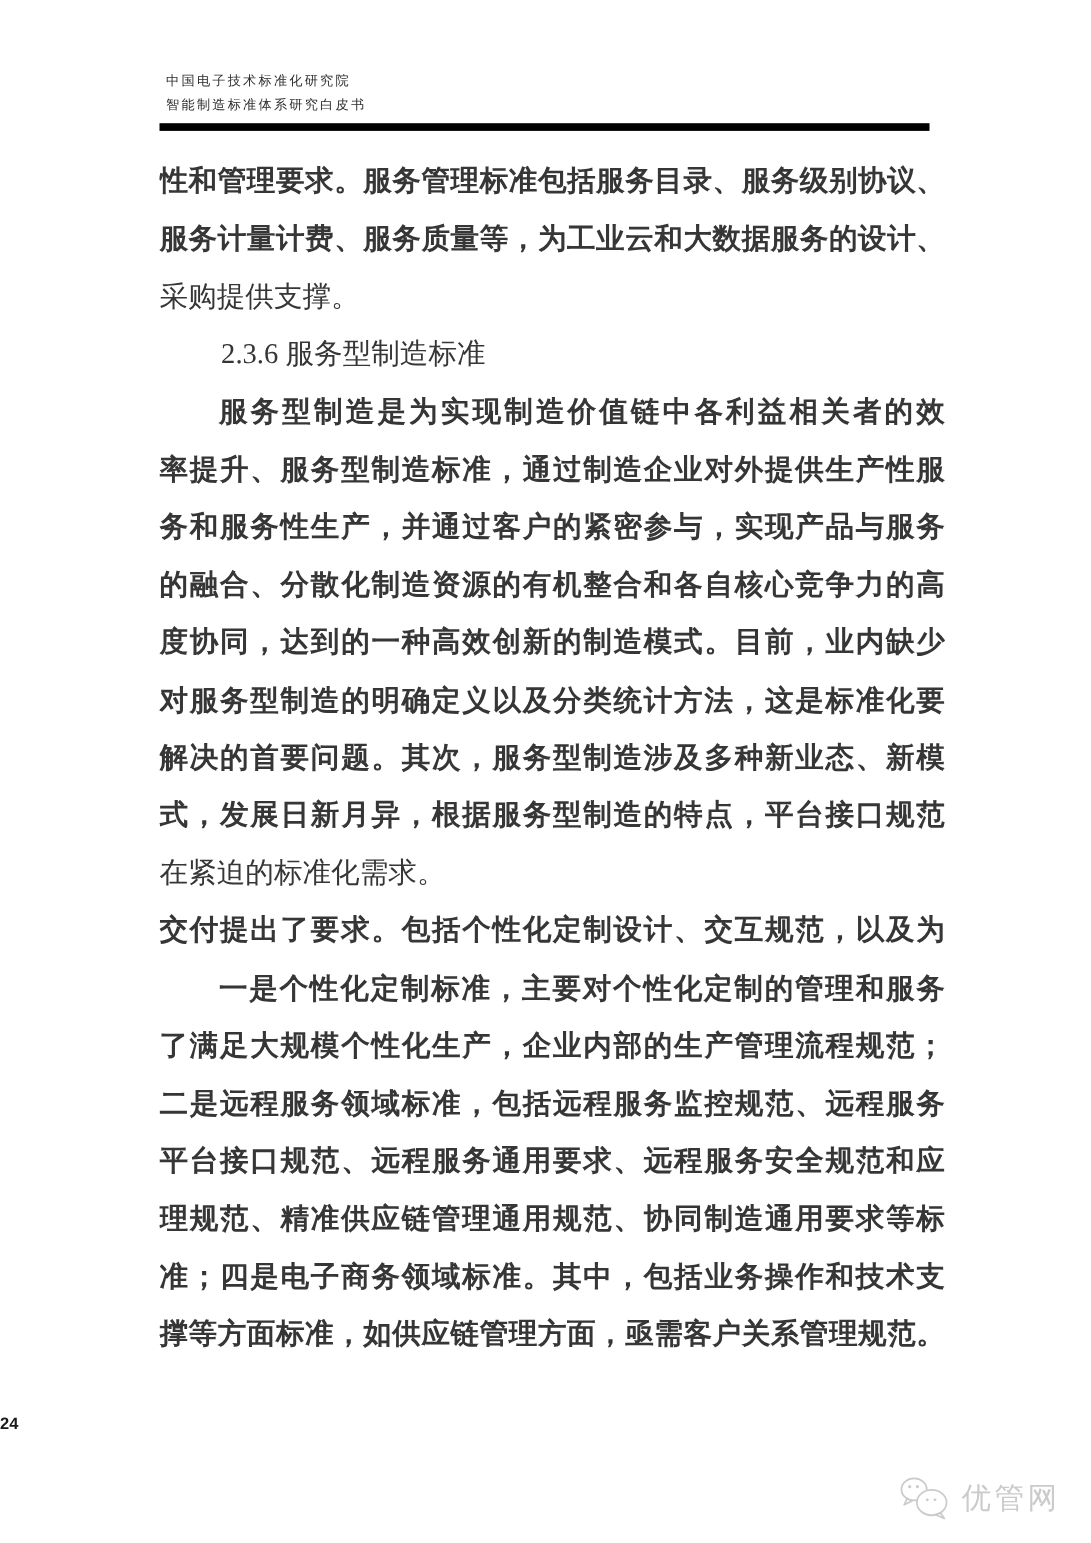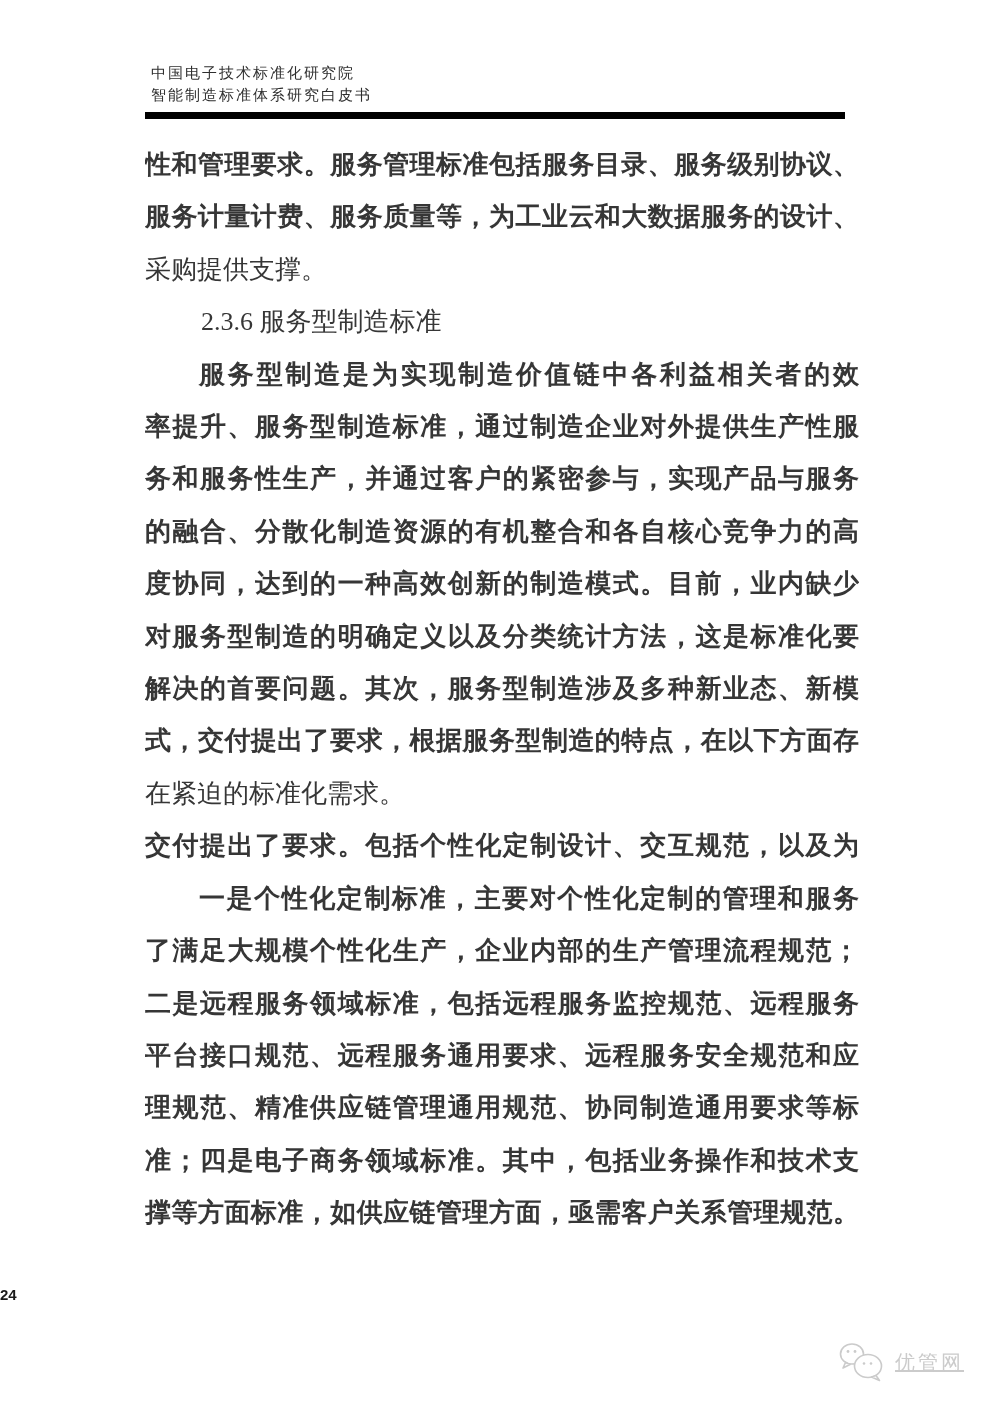--- a/index.html
+++ b/index.html
@@ -13,21 +13,21 @@
     height: 1403px;
     background: #ffffff;
     overflow: hidden;
     font-family: "Liberation Serif", "DejaVu Serif", serif;
   }
   .header {
     position: absolute;
     left: 151px;
     top: 62px;
     color: #2e2e2e;
-    font-size: 15px;
+    font-size: 12px;
     line-height: 22px;
     letter-spacing: 2px;
     white-space: nowrap;
   }
   .rule {
     position: absolute;
     left: 145px;
     top: 112px;
     width: 700px;
     height: 7px;
@@ -73,24 +73,23 @@
     color: #1a1a1a;
   }
   .watermark {
     position: absolute;
     top: 1341px;
     right: 28px;
     display: flex;
     align-items: center;
     gap: 9px;
     color: #cbcbcb;
-    font-size: 20px;
+    font-size: 27px;
     letter-spacing: 3px;
     white-space: nowrap;
-    text-decoration: underline;
   }
   .watermark svg { display: block; }
 </style>
 </head>
 <body>
 
 <div class="page">
 
   <div class="header">
     <div>中国电子技术标准化研究院</div>
@@ -106,21 +105,21 @@
 
     <div class="line head">2.3.6  服务型制造标准</div>
 
     <div class="line j indent">服务型制造是为实现制造价值链中各利益相关者的效</div>
     <div class="line j">率提升、服务型制造标准，通过制造企业对外提供生产性服</div>
     <div class="line j">务和服务性生产，并通过客户的紧密参与，实现产品与服务</div>
     <div class="line j">的融合、分散化制造资源的有机整合和各自核心竞争力的高</div>
     <div class="line j">度协同，达到的一种高效创新的制造模式。目前，业内缺少</div>
     <div class="line j">对服务型制造的明确定义以及分类统计方法，这是标准化要</div>
     <div class="line j">解决的首要问题。其次，服务型制造涉及多种新业态、新模</div>
-    <div class="line j">式，交付提出了要求，根据服务型制造的特点，在以下方面存</div>
+    <div class="line j">式，发展日新月异，根据服务型制造的特点，平台接口规范</div>
     <div class="line">在紧迫的标准化需求。</div>
 
     <div class="line j">交付提出了要求。包括个性化定制设计、交互规范，以及为</div>
     <div class="line j indent">一是个性化定制标准，主要对个性化定制的管理和服务</div>
     <div class="line j">了满足大规模个性化生产，企业内部的生产管理流程规范；</div>
     <div class="line j">二是远程服务领域标准，包括远程服务监控规范、远程服务</div>
     <div class="line j">平台接口规范、远程服务通用要求、远程服务安全规范和应</div>
     <div class="line j">理规范、精准供应链管理通用规范、协同制造通用要求等标</div>
     <div class="line j">准；四是电子商务领域标准。其中，包括业务操作和技术支</div>
     <div class="line j">撑等方面标准，如供应链管理方面，亟需客户关系管理规范。</div>

